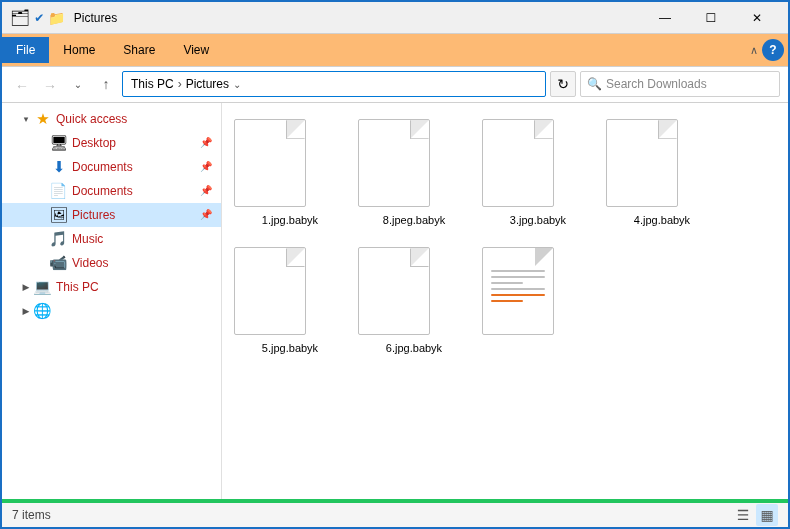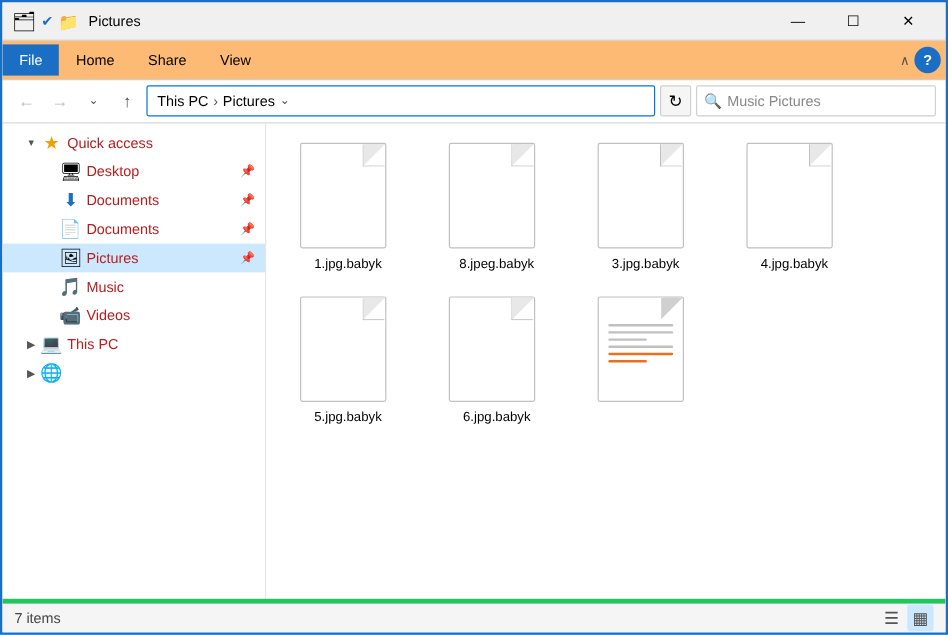--- a/index.html
+++ b/index.html
@@ -169,21 +169,20 @@
       background: #fff;
       display: flex;
       flex-wrap: wrap;
       align-content: flex-start;
       gap: 4px;
     }
     .file-item {
       width: 120px;
       display: flex;
       flex-direction: column;
-      align-items: center;
       padding: 8px 4px;
       cursor: pointer;
       border-radius: 2px;
     }
     .file-icon-wrapper {
       width: 80px; height: 90px;
       position: relative;
       margin-bottom: 4px;
     }
 
@@ -322,21 +321,21 @@
     <button class="nav-btn">↑</button>
     <div class="address-path">
       <span class="path-part">This PC</span>
       <span class="path-sep">›</span>
       <span class="path-part current">Pictures</span>
       <span class="address-down">⌄</span>
     </div>
     <div class="address-refresh">↻</div>
     <div class="search-box">
       <span>🔍</span>
-      <span>Music Pictures</span>
+      <span>Search Downloads</span>
     </div>
   </div>
 
   <div class="main">
 
     <div class="sidebar">
 
       <div class="sidebar-item sidebar-indent-1">
         <span class="expand-arrow">▾</span>
         <span class="item-icon quick-access-star">★</span>

